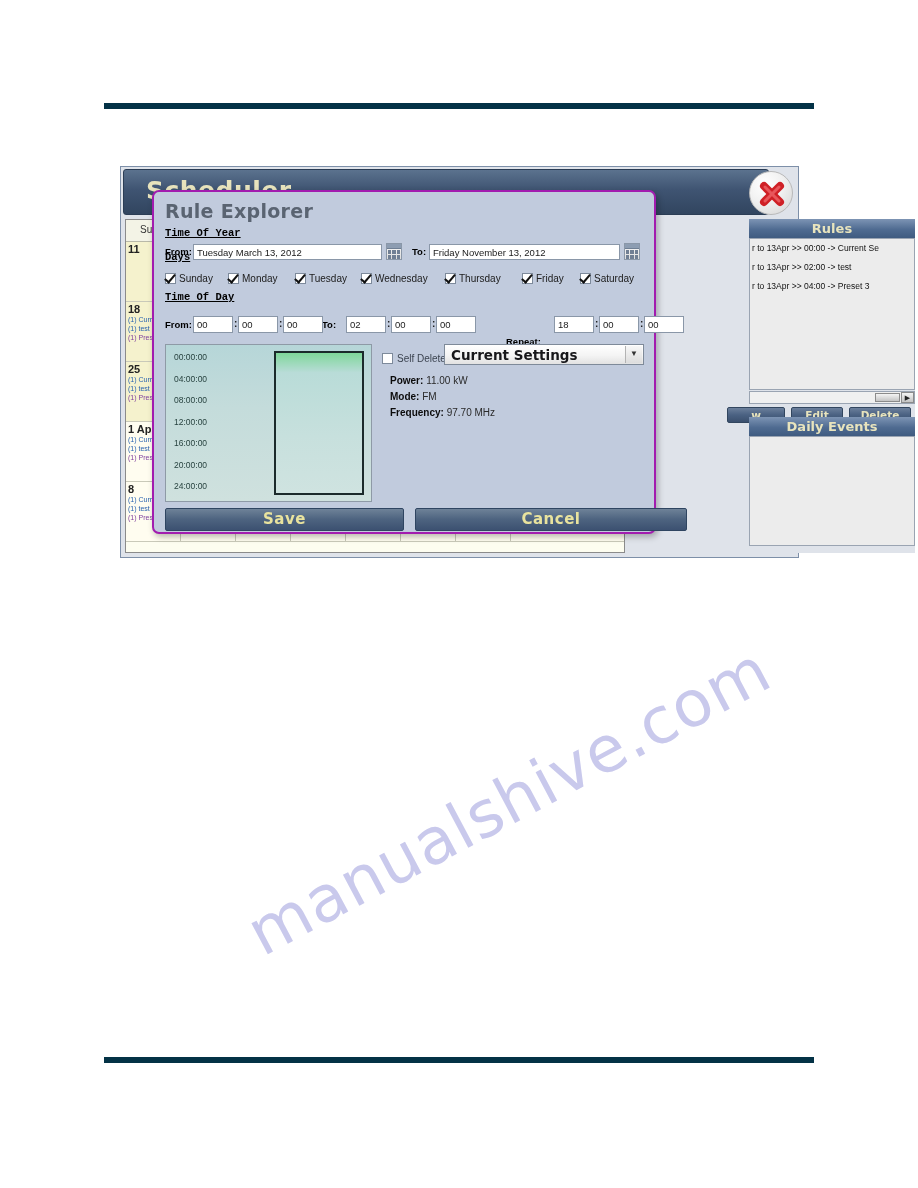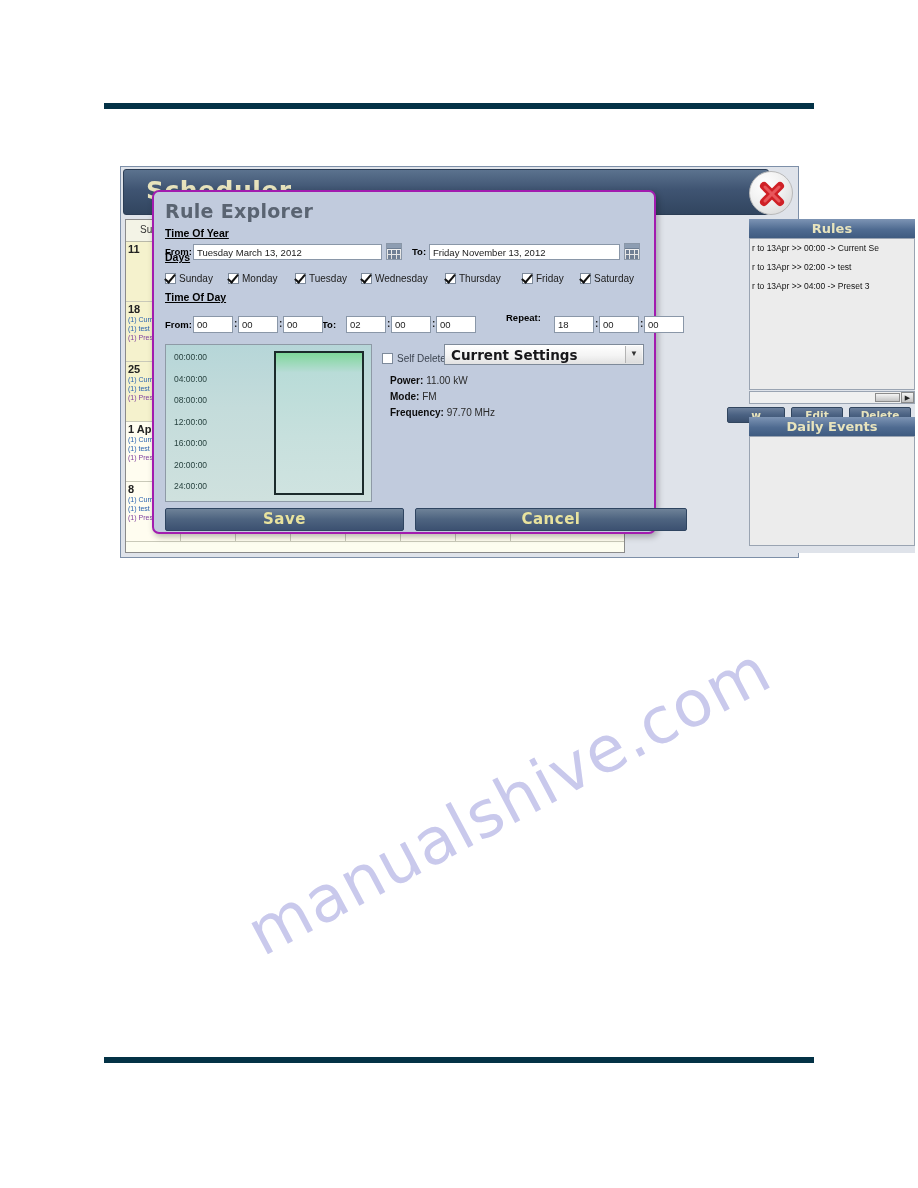--- a/index.html
+++ b/index.html
@@ -293,37 +293,37 @@
     font-family: "DejaVu Sans", sans-serif;
     letter-spacing: 0.3px;
   }
 
   .section-label {
     position: absolute;
     font-size: 10.5px;
     font-weight: bold;
     color: #000;
     text-decoration: underline;
-    font-family: Liberation Sans, sans-serif;
+    font-family: Liberation Mono, monospace;
   }
   #lbl-time-of-year { left: 11px; top: 35px; }
   #lbl-days         { left: 11px; top: 59px; }
   #lbl-time-of-day  { left: 11px; top: 99px; }
 
   .field-label {
     position: absolute;
     font-size: 9.5px;
     font-weight: bold;
     color: #000;
   }
   #lbl-toy-from { left: 11px; top: 54px; }
   #lbl-toy-to   { left: 258px; top: 54px; }
   #lbl-tod-from { left: 11px; top: 127px; }
   #lbl-tod-to   { left: 168px; top: 127px; }
-  #lbl-repeat   { left: 352px; top: 120px; }
+  #lbl-repeat   { left: 352px; top: 144px; }
 
   .text-input {
     position: absolute;
     background: #ffffff;
     border: 1px solid #8a97a8;
     box-sizing: border-box;
     font-size: 9.5px;
     color: #1a1a1a;
     padding: 0 3px;
     line-height: 15px;

